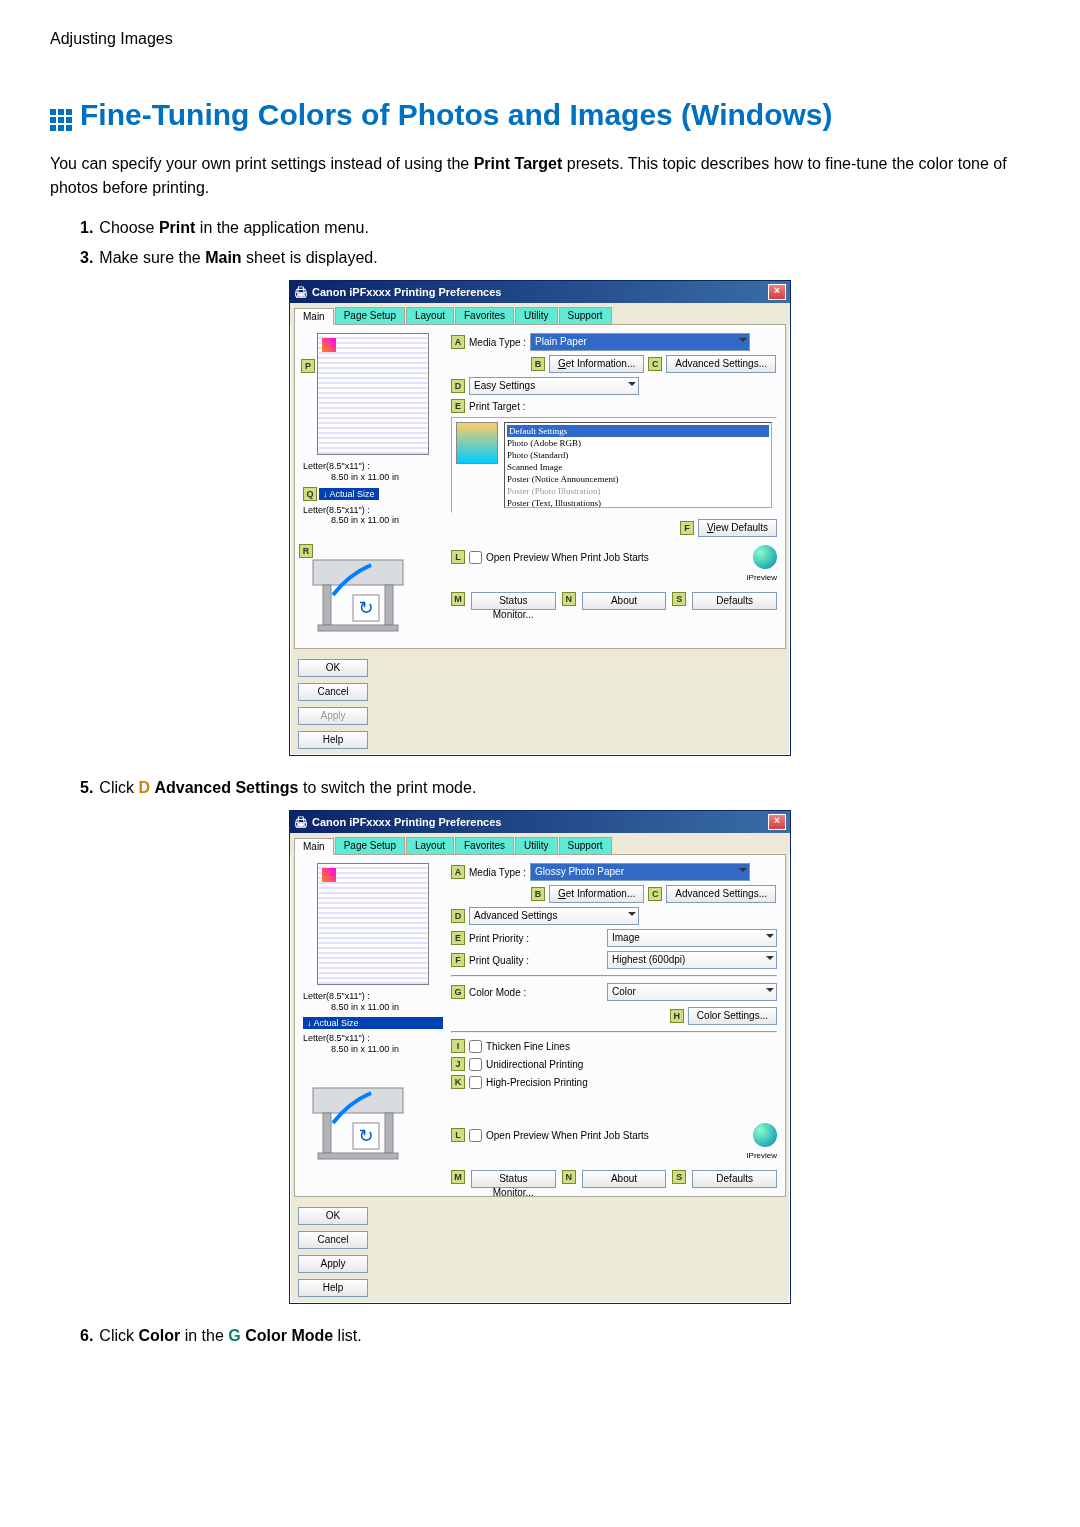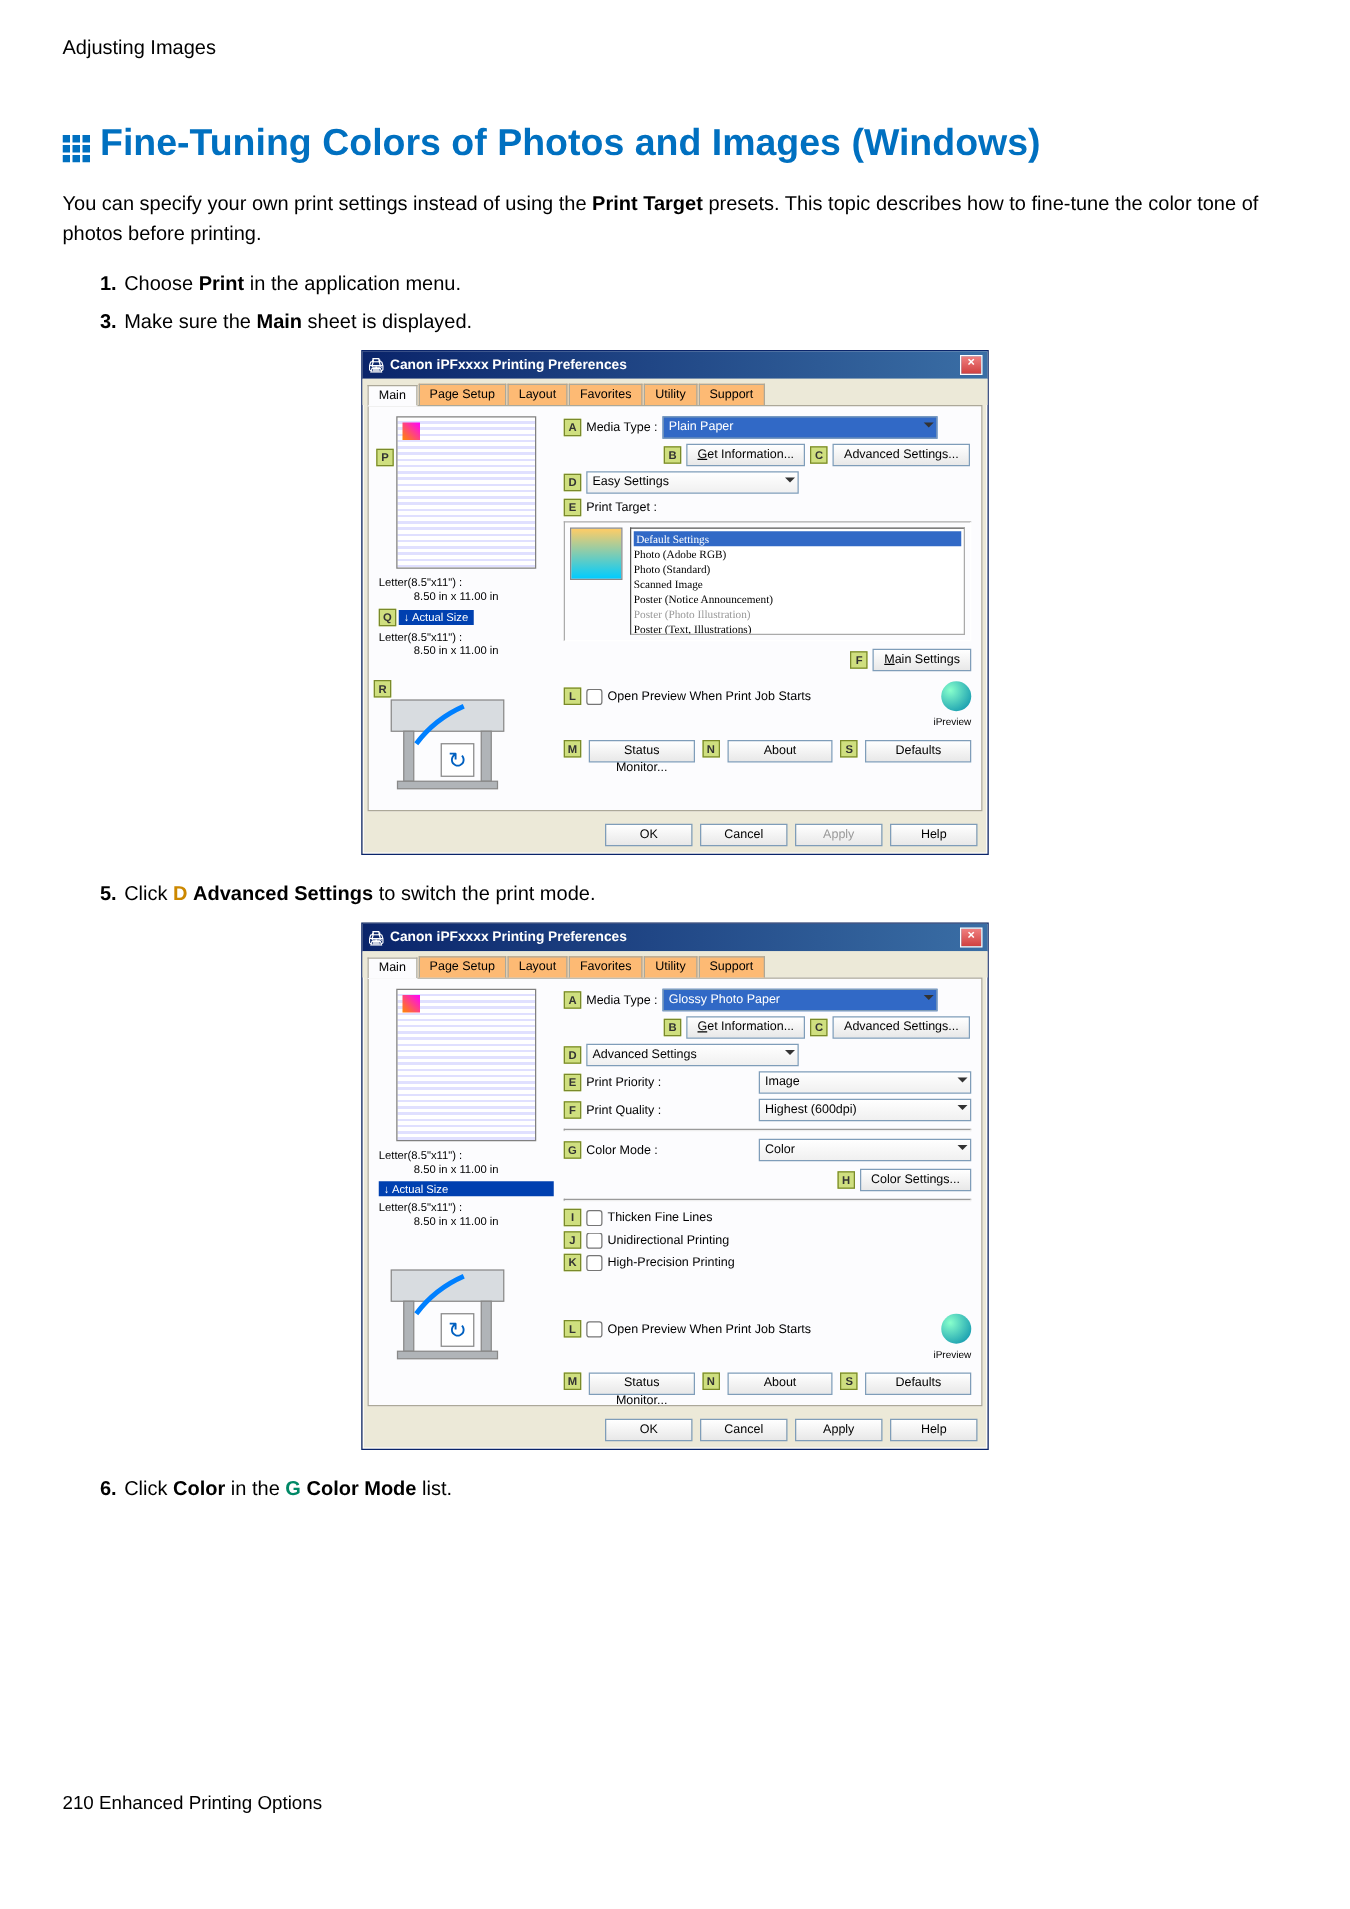--- a/index.html
+++ b/index.html
@@ -90,21 +90,21 @@
   }
   .tabs {
     display: flex;
     background: #ece9d8;
     padding: 4px 4px 0;
   }
   .tab {
     padding: 2px 8px;
     border: 1px solid #aca899;
     border-bottom: none;
-    background: #fdba74;
+    background: #5eead4;
     font-size: 10px;
     margin-right: 1px;
   }
   .tab.active { background: #fcfcfe; position: relative; top: 1px; border-bottom: 1px solid #fcfcfe; }
   .content {
     background: #fcfcfe;
     border: 1px solid #aca899;
     margin: 0 4px 4px;
     padding: 8px;
     display: flex;
@@ -201,20 +201,21 @@
     justify-content: flex-end;
     gap: 4px;
     margin-top: 6px;
     align-items: center;
   }
   .dlg-bottom {
     display: flex;
     justify-content: flex-end;
     gap: 6px;
     padding: 6px 8px;
+    flex-direction: column;
   }
   .dlg-bottom .btn { width: 70px; text-align: center; }
   .checkbox-row { display: flex; align-items: center; gap: 4px; font-size: 10px; }
   input[type=checkbox] { margin: 0; }
   .three-btn { display: flex; gap: 6px; margin-top: 10px; }
   .globe {
     width: 24px; height: 24px;
     border-radius: 50%;
     background: radial-gradient(circle at 30% 30%, #8fc, #08a);
   }
@@ -340,21 +341,21 @@
           <div>Photo (Standard)</div>
           <div>Scanned Image</div>
           <div>Poster (Notice Announcement)</div>
           <div class="disabled-text">Poster (Photo Illustration)</div>
           <div>Poster (Text, Illustrations)</div>
 
         </div>
       </div>
       <div class="btnrow">
         <span class="marker">F</span>
-        <button class="btn underline-first">Main Settings</button>
+        <button class="btn underline-first">View Defaults</button>
       </div>
       <div class="row" style="margin-top:8px;">
         <span class="marker">L</span>
         <div class="checkbox-row">
           <input type="checkbox" style="">
           <span>Open Preview When Print Job Starts</span>
         </div>
         <div style="flex:1"></div>
         <div class="globe"></div>
       </div>

